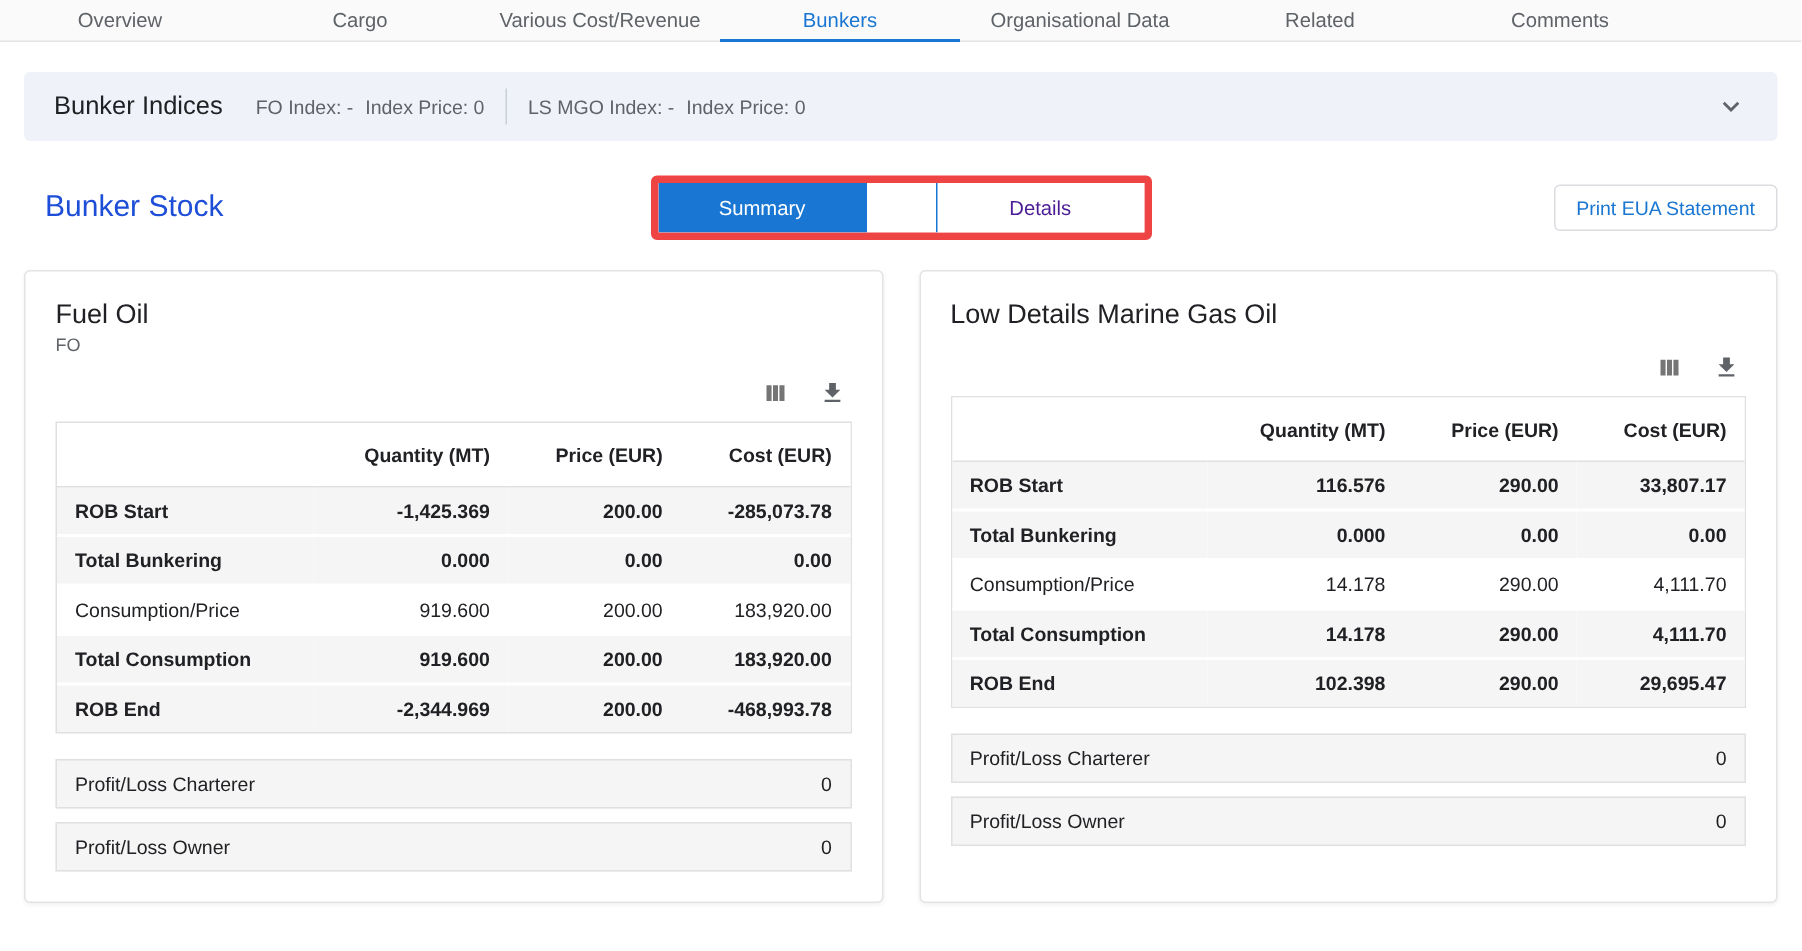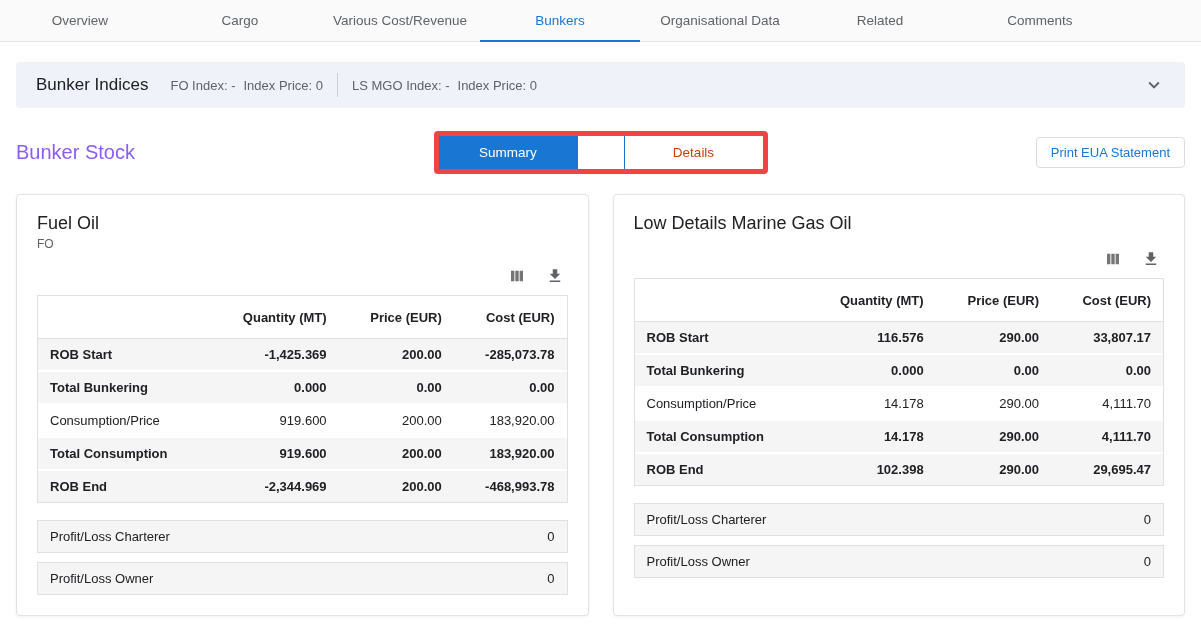--- a/index.html
+++ b/index.html
@@ -6,21 +6,21 @@
   html, body { margin: 0; padding: 0; }
   body {
     width: 1201px; height: 634px;
     font-family: "Liberation Sans", sans-serif;
     background: #fff; color: #202124;
     overflow: hidden; position: relative;
   }
 
   
   .tabbar {
-    display: flex; height: 42px;
+    display: flex; height: 28px;
     background: #fafafa;
     border-bottom: 1px solid #e4e4e4;
   }
   .tab {
     min-width: 160px; padding: 0 10px;
     display: flex; align-items: center; justify-content: center;
     font-size: 13.5px; color: #5f6368;
     cursor: pointer; position: relative; white-space: nowrap;
   }
   .tab.active { color: #1976d2; }
@@ -39,29 +39,29 @@
   .indices-title { font-size: 17px; color: #202124; margin-right: 14px; }
   .idx-label { font-size: 13px; color: #5f6368; }
   .vdiv { width: 1px; height: 24px; background: #c9ced8; margin: 0 6px; }
   .chevron { margin-left: auto; cursor: pointer; display: flex; align-items: center; }
 
   
   .stock-header {
     margin: 26px 16px 0; height: 36px;
     display: flex; align-items: center; position: relative;
   }
-  .stock-title { font-size: 20px; font-weight: 400; color: #8b5cf6; }
+  .stock-title { font-size: 20px; font-weight: 400; color: #1d4ed8; margin-left: 14px; }
   .toggle-group {
     position: absolute; left: 50%; transform: translateX(-50%);
     display: flex; border: 5px solid #ef4444; border-radius: 4px;
     overflow: hidden; background: #fff; gap: 46px;
   }
   .toggle {
     width: 139px; height: 33px; border: none; background: #fff;
-    color: #c2410c; font-size: 13.5px; cursor: pointer;
+    color: #4c1d95; font-size: 13.5px; cursor: pointer;
     font-family: "Liberation Sans", sans-serif;
   }
   .toggle + .toggle { border-left: 1px solid #1976d2; }
   .toggle.active { background: #1976d2; color: #fff; }
   .print-btn {
     margin-left: auto; border: 1px solid #dadce0; background: #fff;
     color: #1976d2; font-size: 13px; padding: 7px 14px;
     border-radius: 4px; cursor: pointer;
     font-family: "Liberation Sans", sans-serif;
   }

